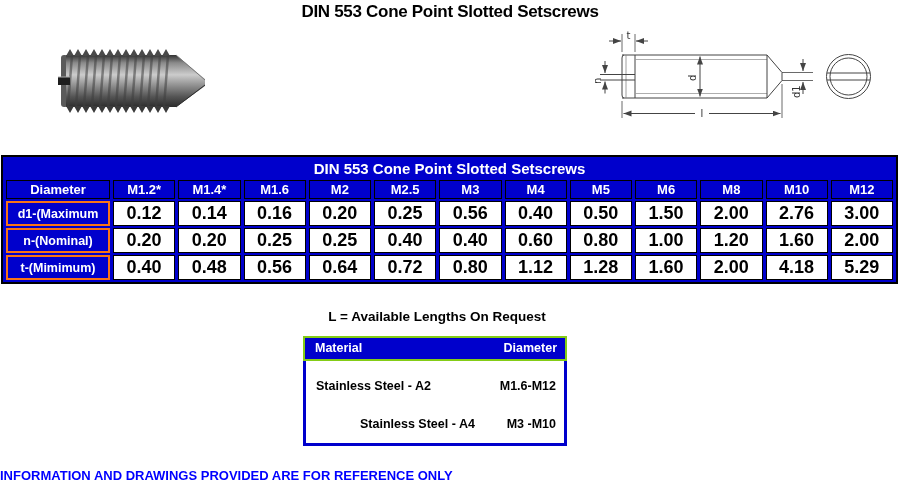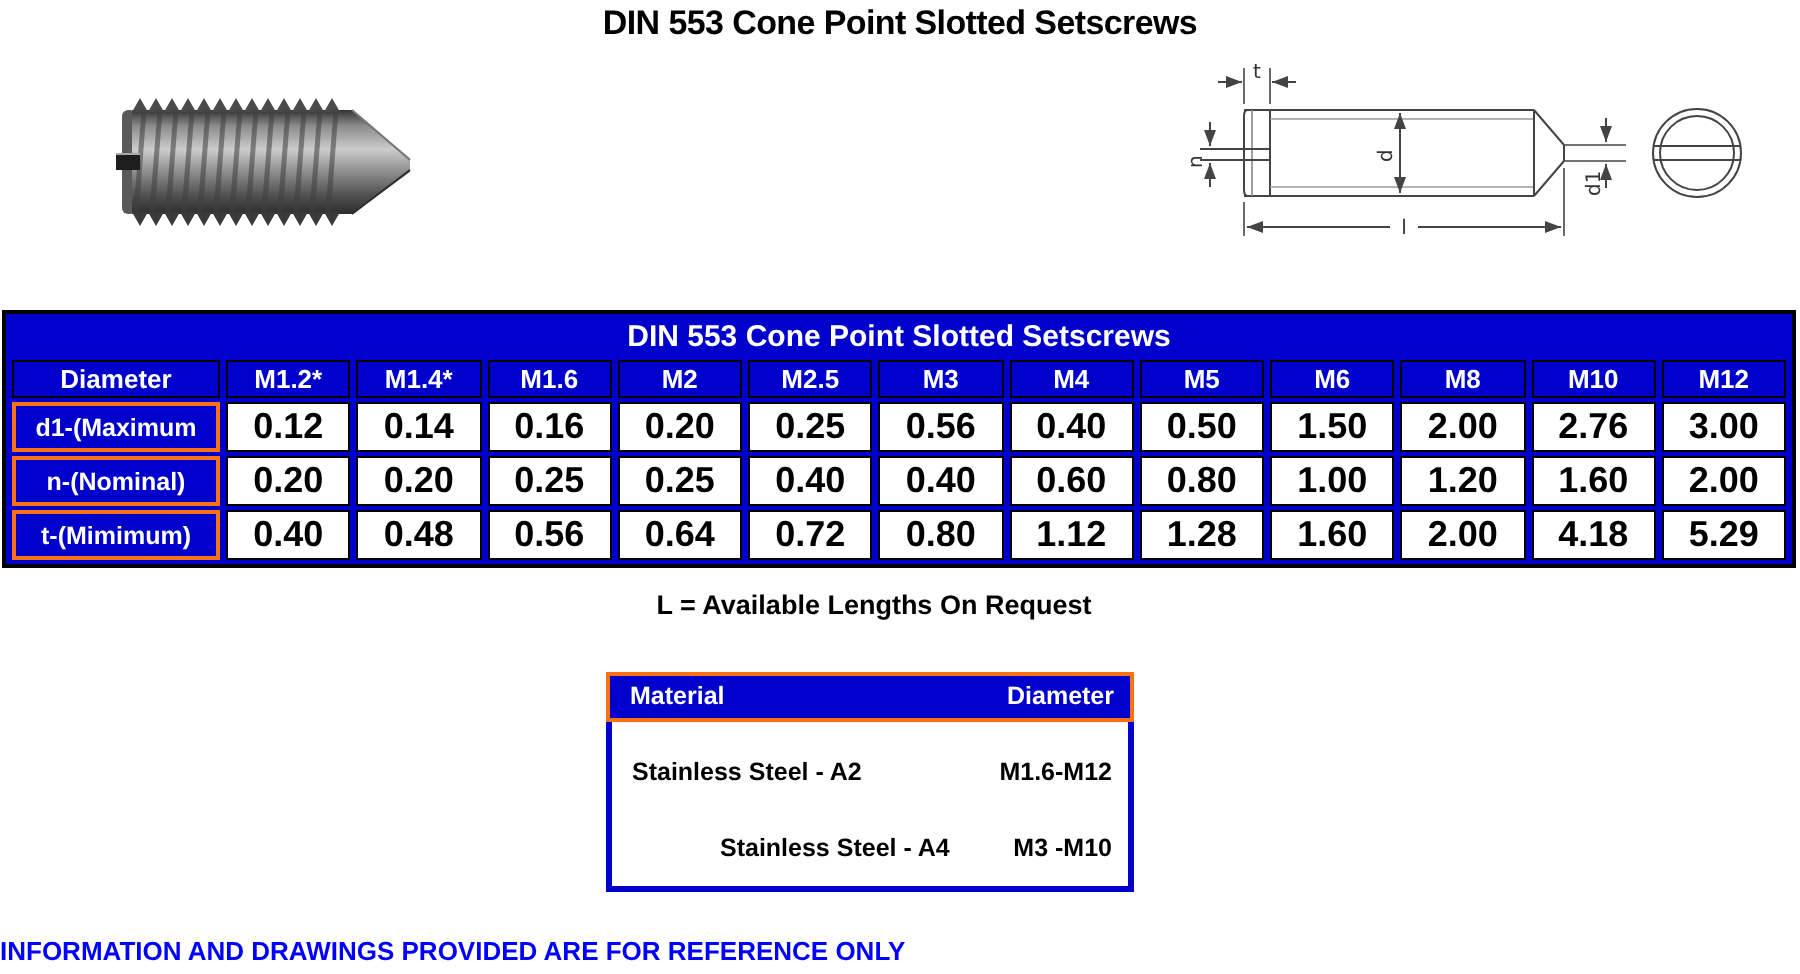--- a/index.html
+++ b/index.html
@@ -39,33 +39,33 @@
   .main-table td {
     text-align: center; font-weight: bold;
     padding: 1px 0; overflow: hidden; white-space: nowrap;
   }
   .t-title { color: #fff; font-size: 15px; padding: 3px 0 3px 0; }
   .t-hdr   { color: #fff; font-size: 13px; border: 1px solid #000; background: var(--table-blue, #0000CC); }
   .t-label { color: #fff; font-size: 12.5px; border: 2px solid #f97316; background: var(--table-blue, #0000CC); }
   .t-val   { color: #000; font-size: 18px; border: 1px solid #000; background: #fff; }
 
   .length-note {
-    position: absolute; top: 295px; left: 0; width: 874px;
+    position: absolute; top: 309px; left: 0; width: 874px;
     text-align: center;
     font-size: 13.5px; font-weight: bold; color: #000;
   }
 
   
   .material-table { position: absolute; left: 303px; top: 336px; width: 264px; }
   .mat-header {
     display: flex; justify-content: space-between; align-items: center;
     background: var(--table-blue, #0000CC);
     color: #fff; font-weight: bold; font-size: 12.5px;
     padding: 3px 8px 4px 10px;
-    border: 2px solid #f97316;
+    border: 2px solid #84cc16;
   }
   .mat-body {
     border: 3px solid var(--table-blue, #0000CC);
     border-top: none;
     background: #fff;
     padding: 18px 8px 12px 10px;
   }
   .mat-row {
     display: flex; justify-content: space-between;
     font-size: 12.5px; font-weight: bold; color: #000;

